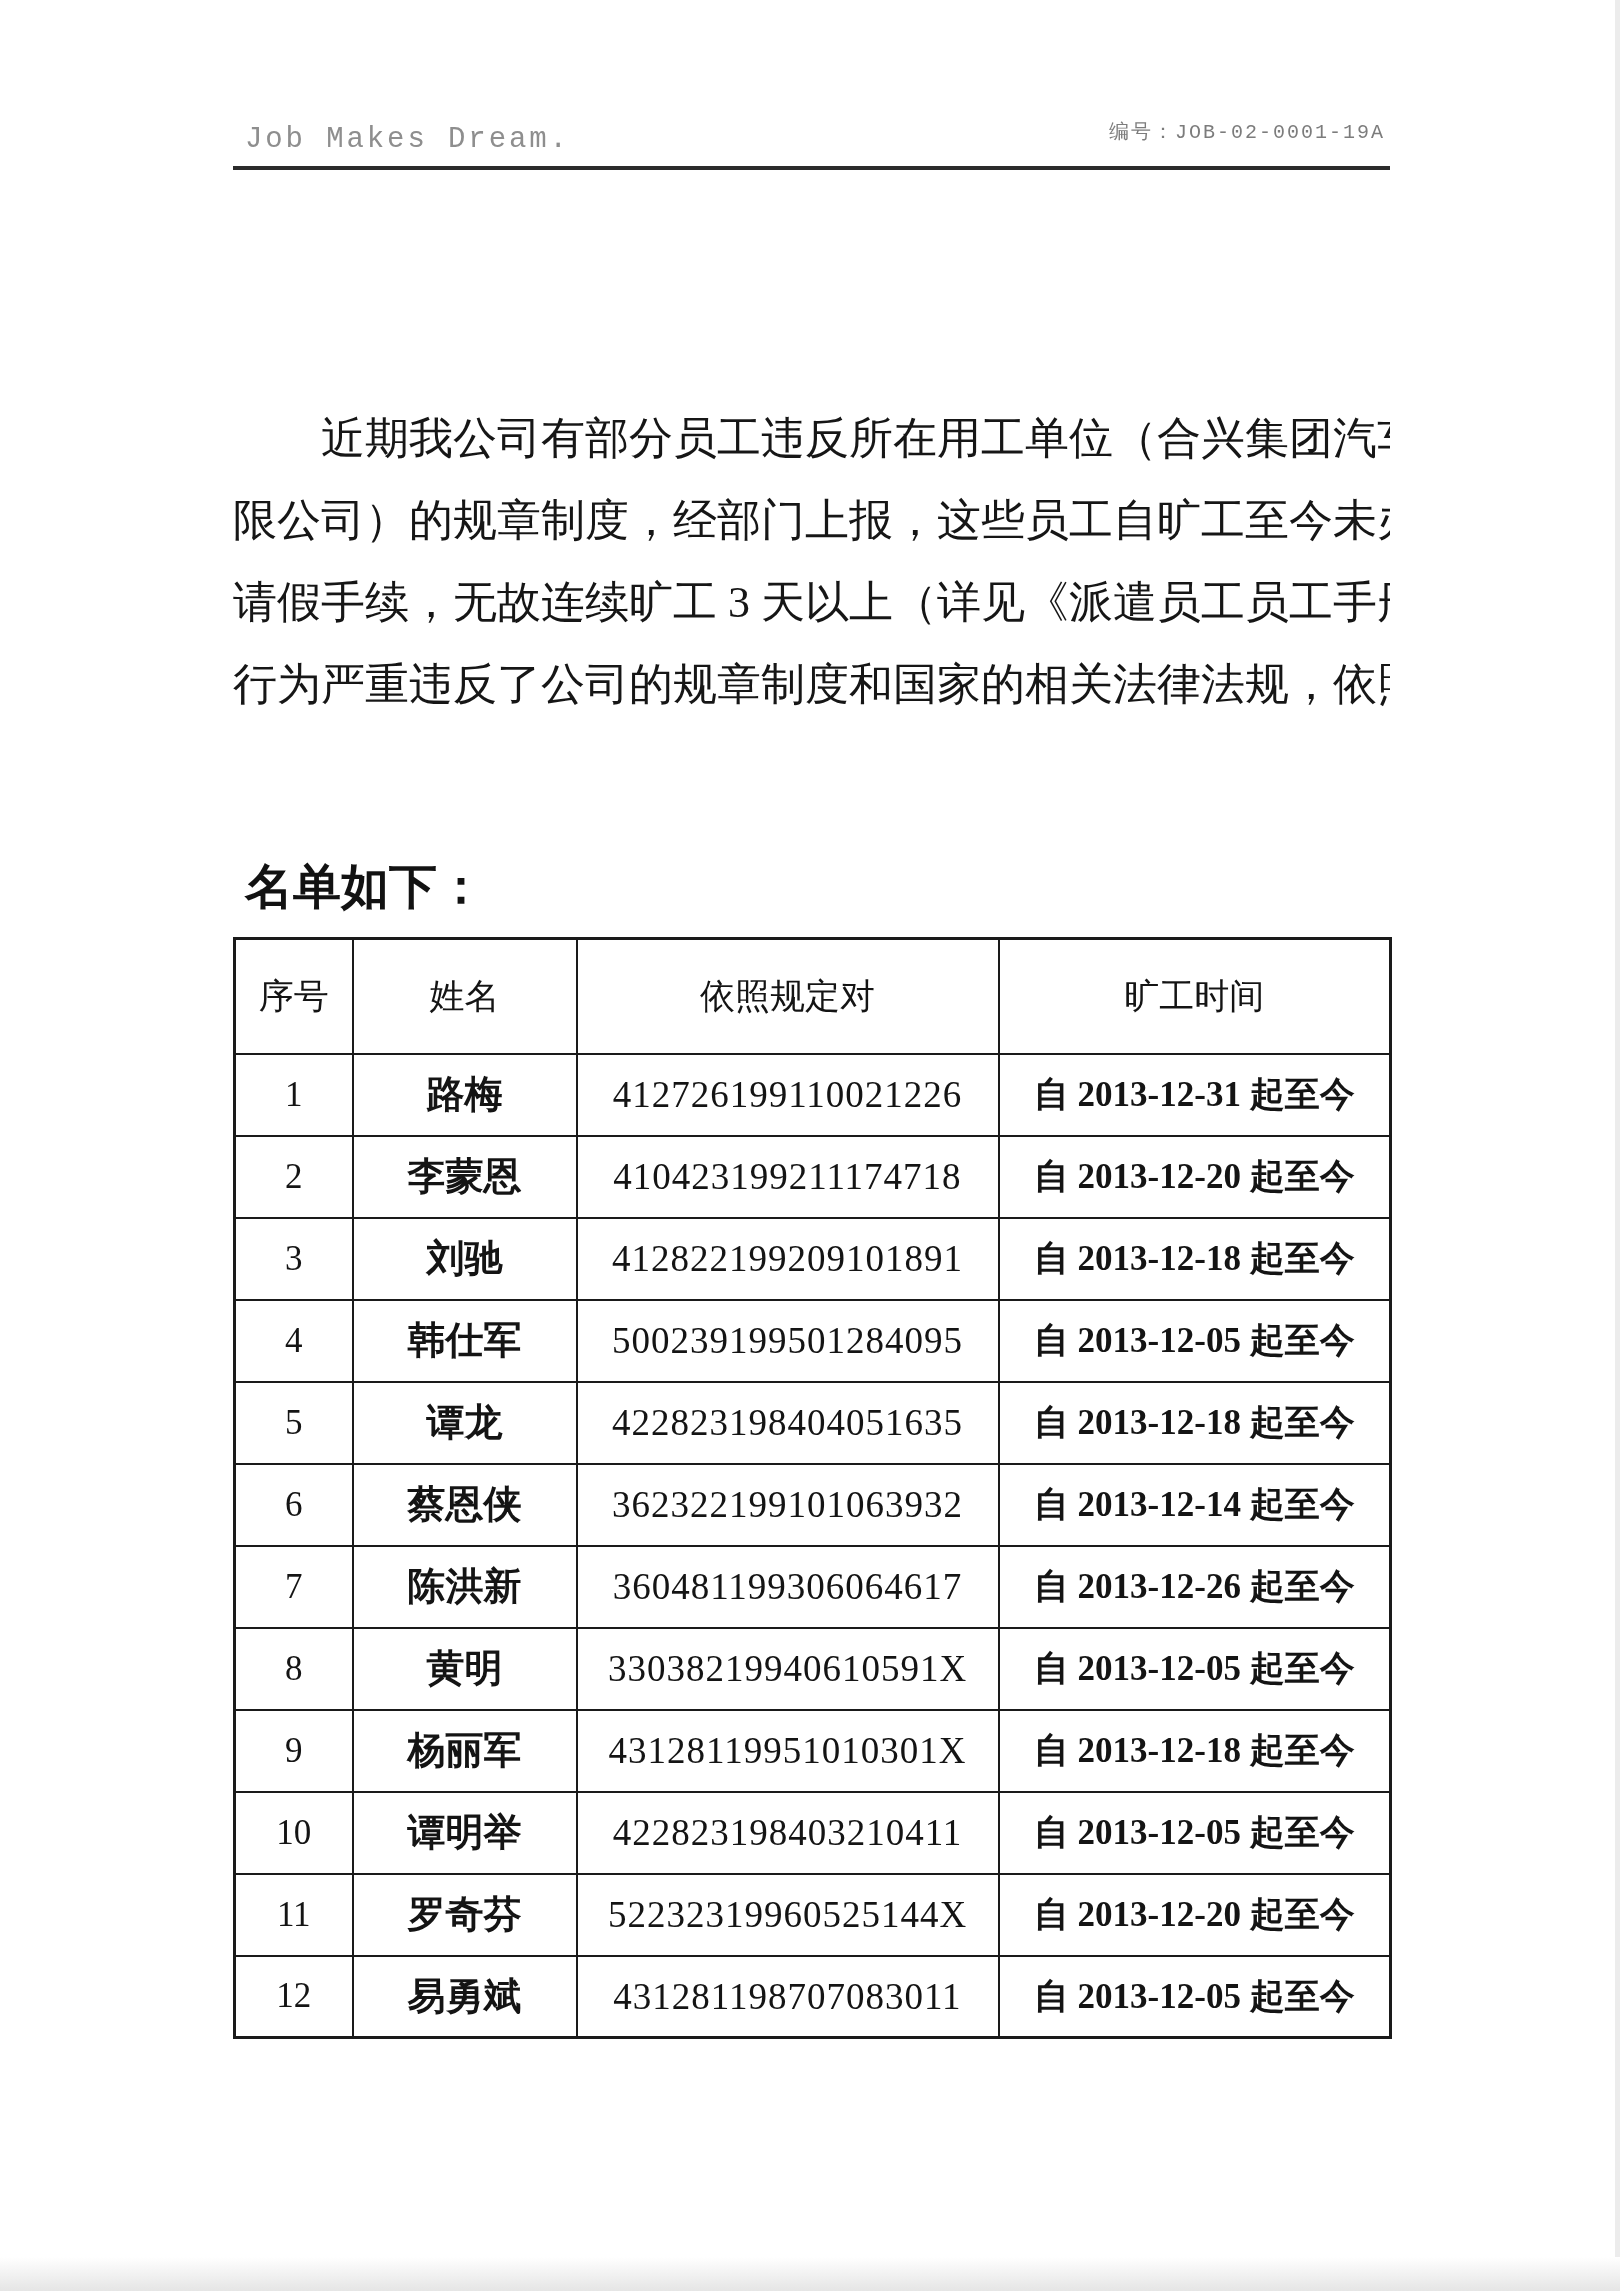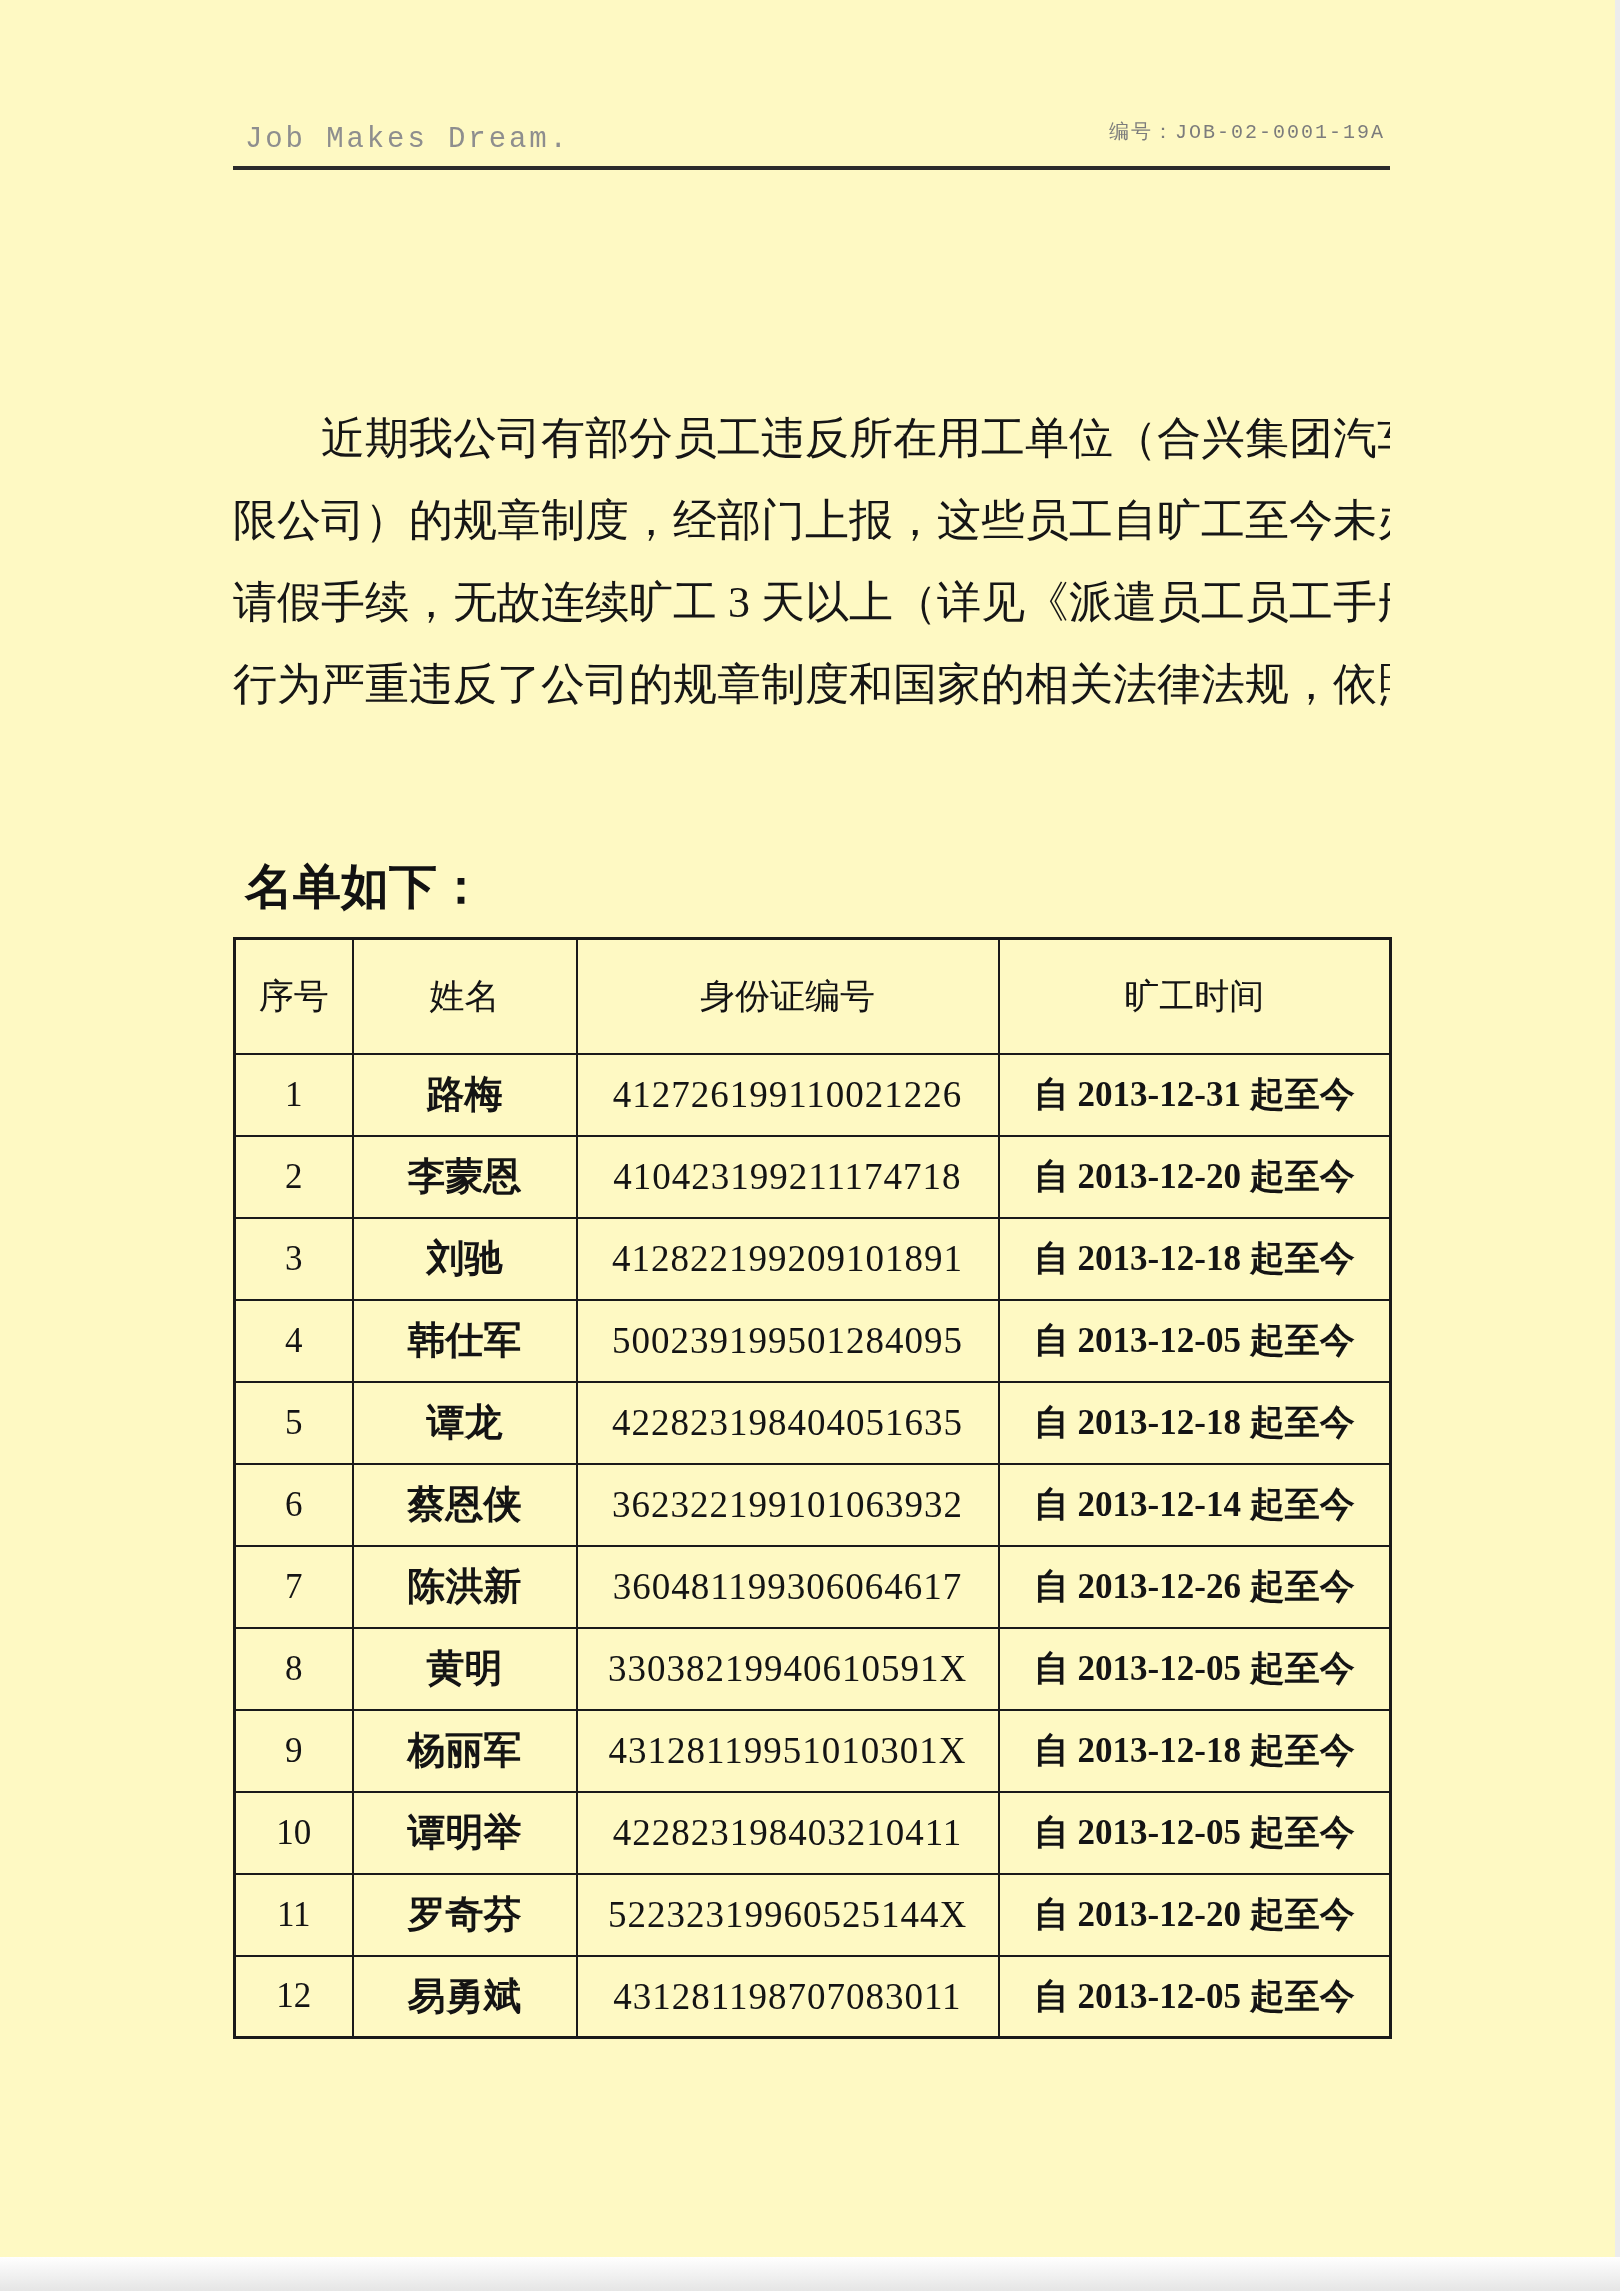--- a/index.html
+++ b/index.html
@@ -1,21 +1,21 @@
 <!DOCTYPE html>
 <html><head>
 <meta charset="utf-8">
 <style>
   * { margin: 0; padding: 0; box-sizing: border-box; }
   html, body { background: #d8d8d8; }
   .page {
     position: relative;
     width: 1620px;
     height: 2292px;
-    background: #fef9c3;
+    background: #ffffff;
     font-family: "Liberation Serif", "DejaVu Serif", serif;
     color: #1c1c1c;
     overflow: hidden;
   }
   
   .doc-header-left {
     position: absolute;
     left: 245px;
     top: 123px;
     font-family: "Liberation Mono", "DejaVu Sans Mono", monospace;
@@ -147,21 +147,21 @@
     <colgroup>
       <col style="width:118px">
       <col style="width:224px">
       <col style="width:422px">
       <col style="width:392px">
     </colgroup>
     <thead>
       <tr>
         <th>序号</th>
         <th>姓名</th>
-        <th>身份证编号</th>
+        <th>依照规定对</th>
         <th>旷工时间</th>
       </tr>
     </thead>
     <tbody>
       <tr>
         <td class="cell-no">1</td>
         <td class="cell-name">路梅</td>
         <td class="cell-id">412726199110021226</td>
         <td class="cell-period">自 2013-12-31 起至今</td>
       </tr>

